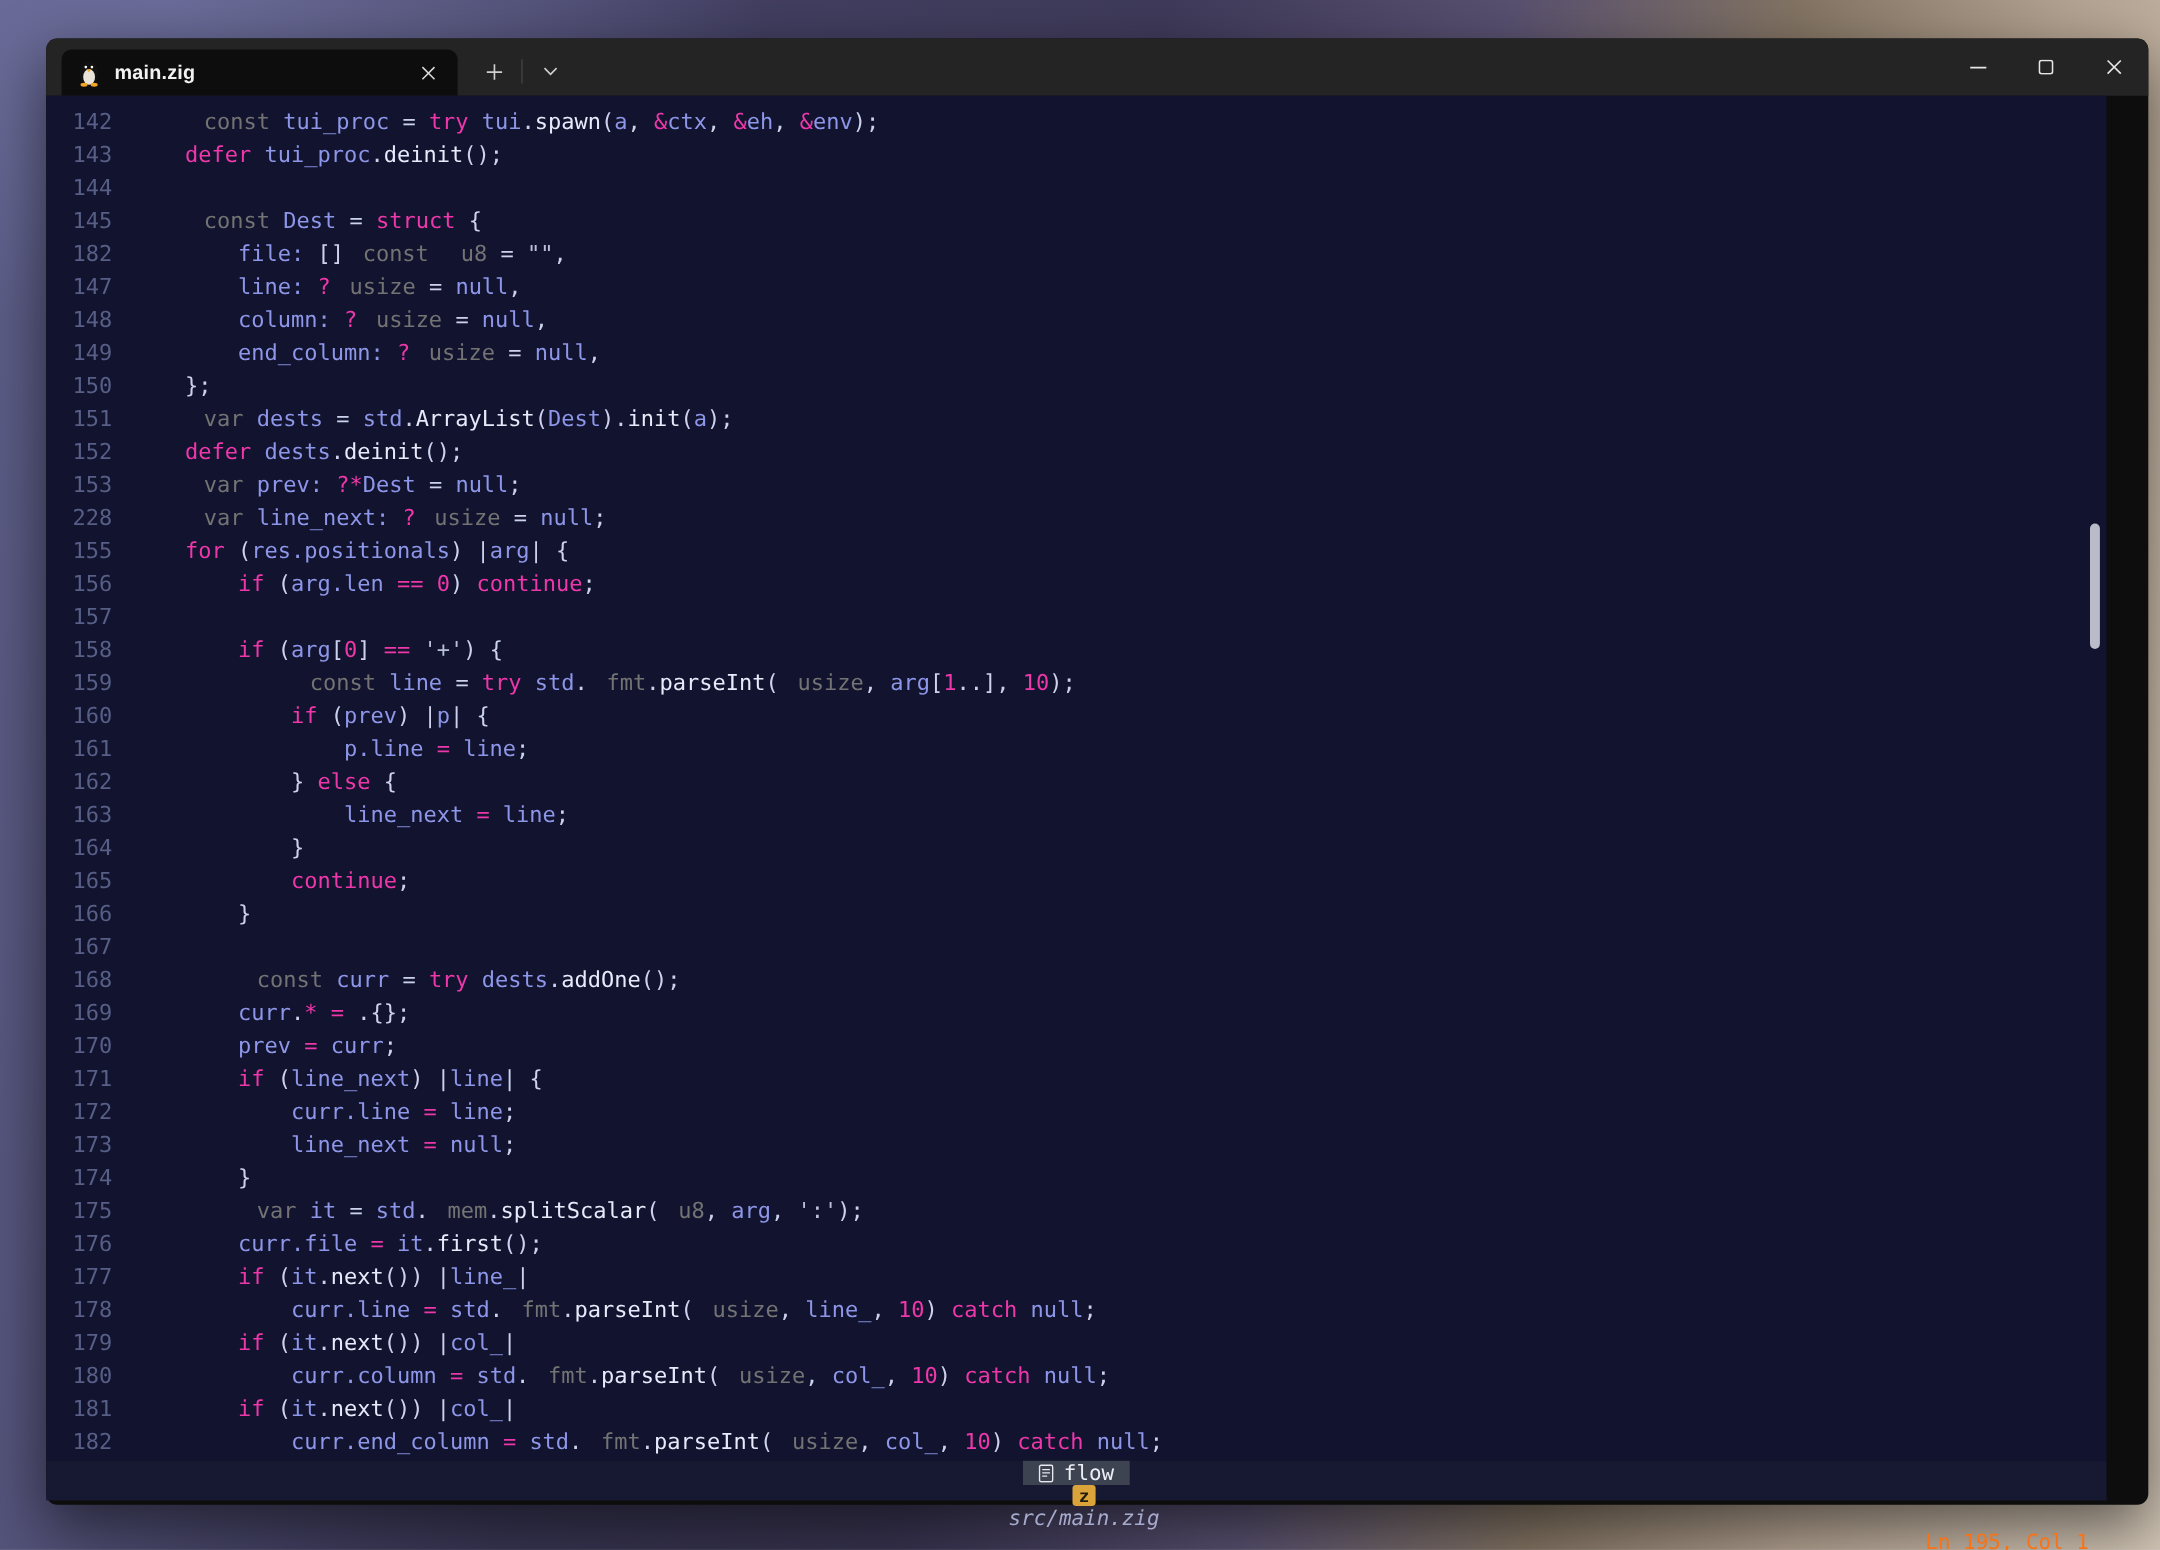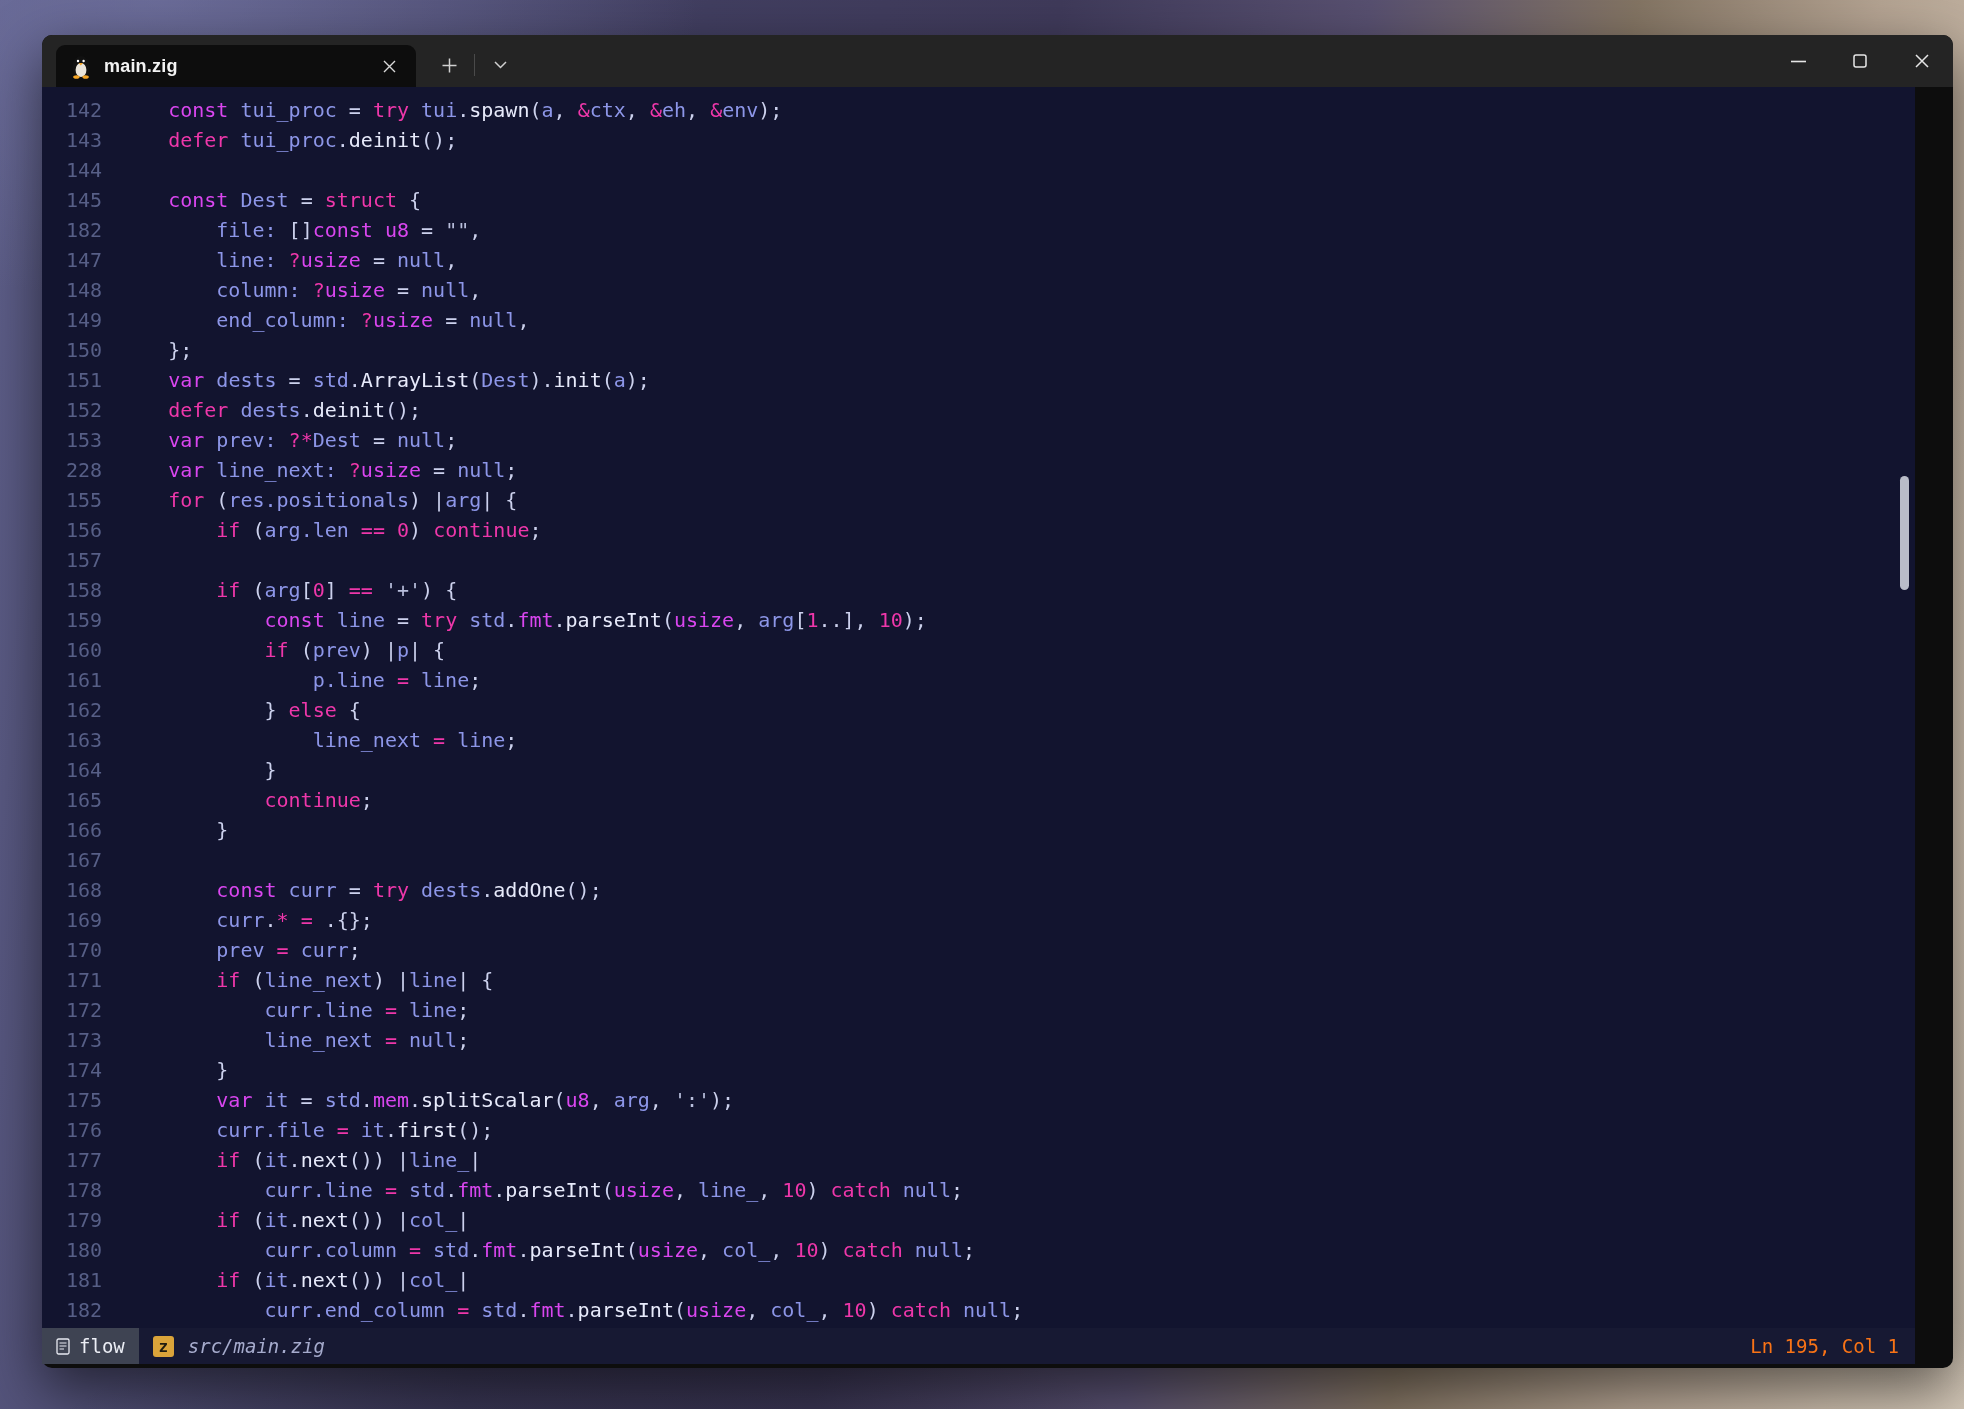--- a/index.html
+++ b/index.html
@@ -42,37 +42,38 @@
   .win-btn{width:62px;height:52px;display:flex;align-items:center;justify-content:center;}
   
   .content{
     position:absolute;left:0;top:52px;width:1873px;height:1241px;
     background:#12142f;overflow:hidden;
   }
   .code{padding-top:8px;font:20px/30px "DejaVu Sans Mono",monospace;}
   .row{display:flex;height:30px;}
   .ln{flex:none;width:60px;text-align:right;color:#575f87;}
   .src{margin-left:18px;white-space:pre;}
-  .tk-k{color:#d946ef;}          
+  .tk-k{color:#737373;margin-left:17px;}          
   .tk-c{color:#ee37aa;}          
   .tk-o{color:#ee37aa;}          
   .tk-n{color:#ee37aa;}          
   .tk-i{color:#8d96e8;}          
   .tk-f{color:#e7eafb;}          
   .tk-p{color:#ccd1ed;}          
   .tk-s{color:#b9bfdd;}          
   .scroll-thumb{
     position:absolute;right:6px;top:389px;width:9px;height:114px;
     background:#b9bcc8;border-radius:5px;
   }
   
   .statusbar{
     position:absolute;left:0;top:1293px;width:1873px;height:36px;
     background:#171933;display:flex;align-items:center;
     font:19px "DejaVu Sans Mono",monospace;
+    flex-direction:column;
   }
   .flow-badge{
     height:36px;background:#3e4352;display:flex;align-items:center;
     padding:0 14px;gap:9px;color:#eceef5;
   }
   .zig-badge{margin-left:14px;width:21px;height:21px;background:#dba43a;border-radius:3px;
     display:flex;align-items:center;justify-content:center;
     color:#201c10;font:700 16px "DejaVu Sans Mono",monospace;}
   .file-path{margin-left:14px;font-style:italic;color:#a6abcd;}
   .cursor-pos{margin-left:auto;margin-right:16px;color:#f97316;}

